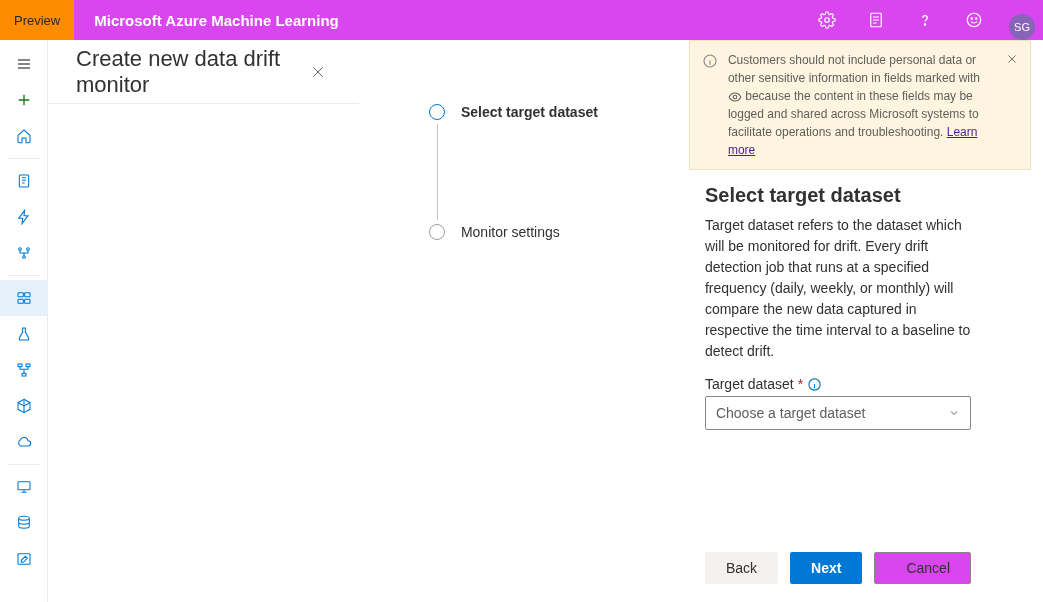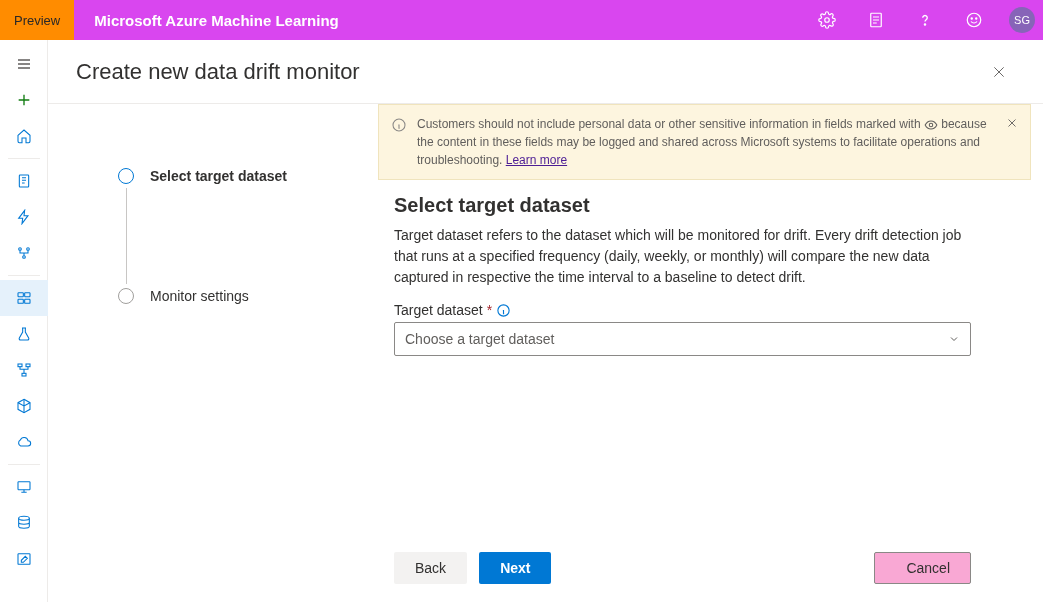--- a/index.html
+++ b/index.html
@@ -30,21 +30,21 @@
     padding: 0 14px;
   }
   .prod-title {
     font-size: 15px;
     font-weight: 600;
     padding-left: 20px;
     flex: 1;
   }
   .top-actions {
     display: flex;
-    align-items: center;
+    align-items: flex-end;
     gap: 13px;
     padding-right: 8px;
   }
   .top-icon-btn {
     width: 36px;
     height: 40px;
     display: flex;
     align-items: center;
     justify-content: center;
     cursor: pointer;
@@ -91,21 +91,21 @@
   }
   .nav-divider {
     width: 32px;
     height: 1px;
     background: #edebe9;
     margin: 4px 0;
   }
   .blade {
     flex: 1;
     display: flex;
-    flex-direction: column;
+    flex-direction: row;
     position: relative;
   }
   .blade-header {
     height: 64px;
     display: flex;
     align-items: center;
     padding: 0 28px;
     border-bottom: 1px solid #edebe9;
     justify-content: space-between;
   }
@@ -254,21 +254,21 @@
   .btn-secondary {
     background: #f3f2f1;
     color: #323130;
   }
   .btn-primary {
     background: #0078d4;
     color: #fff;
     font-weight: 600;
   }
   .btn-outline {
-    background: #f9a8d4;
+    background: #d946ef;
     border-color: #8a8886;
     color: #323130;
     margin-left: auto;
     padding-left: 31px;
   }
   svg { display: block; }
 </style>
 </head>
 <body>
 

